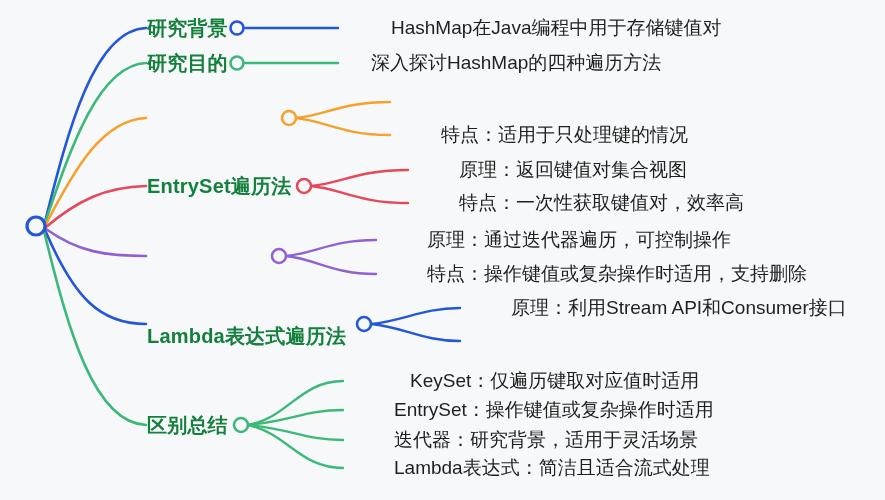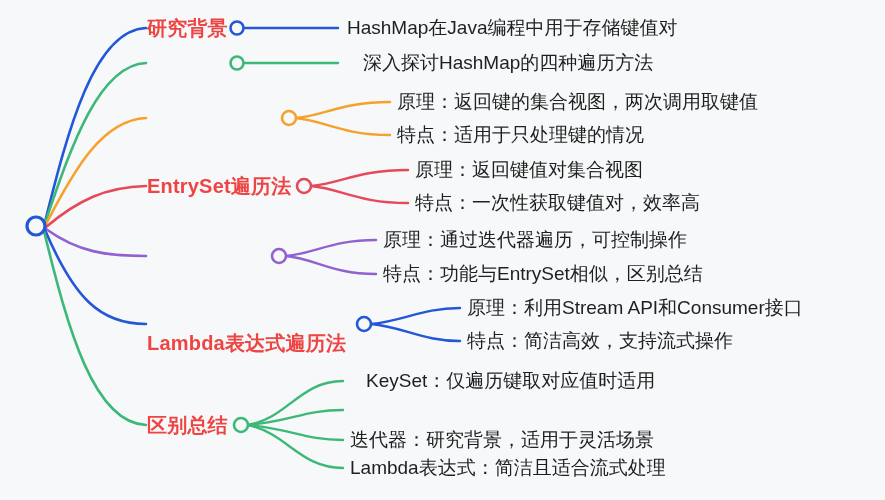--- a/index.html
+++ b/index.html
@@ -14,31 +14,32 @@
     overflow:hidden;
   }
   .links{position:absolute;left:0;top:0;width:885px;height:500px;}
   .links path{fill:none;stroke-linecap:round;}
   .links circle{fill:#f6f8f9;}
   .branch-label{
     position:absolute;
     transform:translateY(-50%);
     font-size:20px;
     font-weight:700;
-    color:#ef4444;
+    color:#15803d;
     white-space:nowrap;
     letter-spacing:0.2px;
   }
   .leaf{
     position:absolute;
     transform:translateY(-50%);
     font-size:19px;
     font-weight:400;
     color:#1f1f1f;
     white-space:nowrap;
+    margin-left:44px;
   }
   .c-blue  {stroke:#2457d8;}
   .c-green {stroke:#3cb878;}
   .c-orange{stroke:#f5a12b;}
   .c-red   {stroke:#e5495a;}
   .c-purple{stroke:#9161d1;}
   .w-main {stroke-width:2.6;}
   .w-sub  {stroke-width:2.4;}
   .ring   {stroke-width:2.6;}
   .ring-root{stroke-width:3.2;}
@@ -82,36 +83,36 @@
     <circle class="c-blue ring" cx="237" cy="28" r="6.5"></circle>
     <circle class="c-green ring" cx="237" cy="63" r="6.5"></circle>
     <circle class="c-orange ring" cx="289" cy="118" r="7"></circle>
     <circle class="c-red ring" cx="304" cy="186" r="7"></circle>
     <circle class="c-purple ring" cx="279" cy="256" r="7"></circle>
     <circle class="c-blue ring" cx="364" cy="324" r="7"></circle>
     <circle class="c-green ring" cx="241" cy="425" r="7"></circle>
   </svg>
 
   <div class="branch-label" style="left:147px;top:28px">研究背景</div>
+  <div class="branch-label" style="left:147px;top:63px">研究目的</div>
   <div class="branch-label" style="left:147px;top:186px">EntrySet遍历法</div>
-  <div class="branch-label" style="left:147px;top:343px">Lambda表达式遍历法</div>
+  <div class="branch-label" style="left:147px;top:336px">Lambda表达式遍历法</div>
   <div class="branch-label" style="left:147px;top:425px">区别总结</div>
 
   <div class="leaf" style="left:347px;top:28px">HashMap在Java编程中用于存储键值对</div>
-  <div class="leaf" style="left:363px;top:63px">深入探讨HashMap的四种遍历方法</div>
+  <div class="leaf" style="left:327px;top:63px">深入探讨HashMap的四种遍历方法</div>
 
-  <div class="leaf" style="left:397px;top:102px">原理：返回键的集合视图，两次调用取键值</div>
   <div class="leaf" style="left:397px;top:135px">特点：适用于只处理键的情况</div>
 
   <div class="leaf" style="left:415px;top:170px">原理：返回键值对集合视图</div>
   <div class="leaf" style="left:415px;top:203px">特点：一次性获取键值对，效率高</div>
 
   <div class="leaf" style="left:383px;top:240px">原理：通过迭代器遍历，可控制操作</div>
-  <div class="leaf" style="left:383px;top:274px">特点：功能与EntrySet相似，区别总结</div>
+  <div class="leaf" style="left:383px;top:274px">特点：操作键值或复杂操作时适用，支持删除</div>
 
   <div class="leaf" style="left:467px;top:308px">原理：利用Stream API和Consumer接口</div>
-  <div class="leaf" style="left:467px;top:341px">特点：简洁高效，支持流式操作</div>
 
   <div class="leaf" style="left:366px;top:381px">KeySet：仅遍历键取对应值时适用</div>
+  <div class="leaf" style="left:350px;top:410px">EntrySet：操作键值或复杂操作时适用</div>
   <div class="leaf" style="left:350px;top:440px">迭代器：研究背景，适用于灵活场景</div>
   <div class="leaf" style="left:350px;top:468px">Lambda表达式：简洁且适合流式处理</div>
 
 </div>
 
 </body></html>

